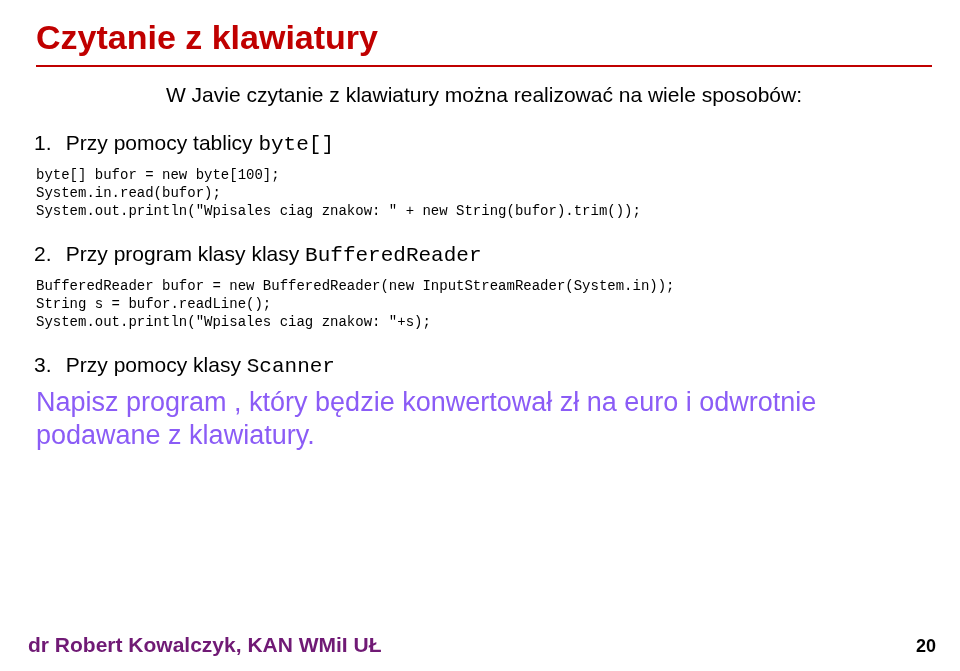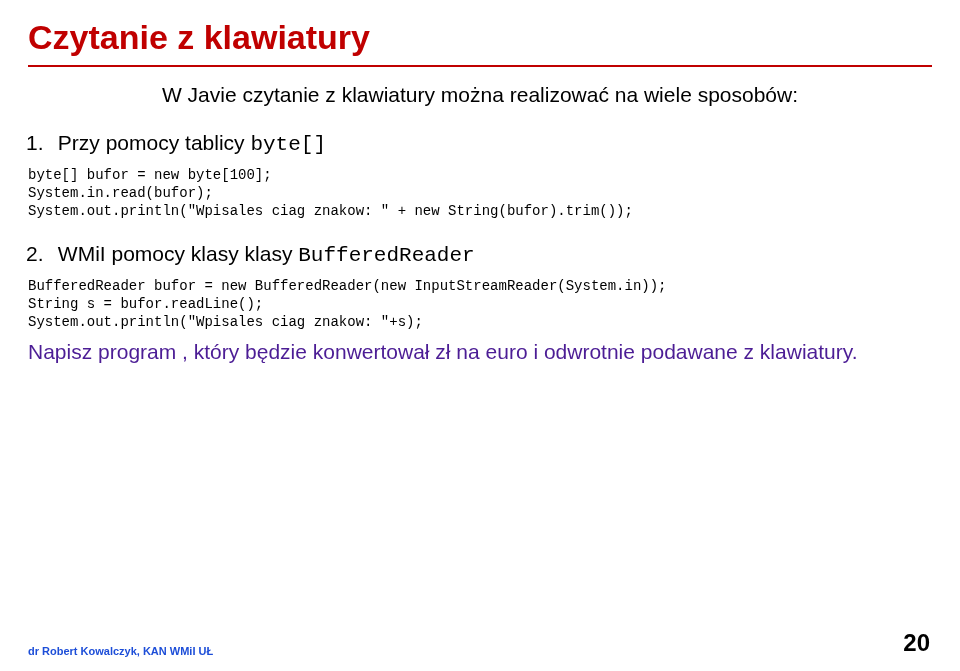--- a/index.html
+++ b/index.html
@@ -5,21 +5,21 @@
   * { margin: 0; padding: 0; box-sizing: border-box; }
   body {
     width: 960px;
     height: 671px;
     background: #ffffff;
     font-family: Arial, Helvetica, sans-serif;
     position: relative;
     overflow: hidden;
   }
   .slide {
-    padding: 18px 28px 0 28px;
+    padding: 18px 28px 0 36px;
   }
   .title-wrap {
     border-bottom: 2px solid #c00000;
     padding-bottom: 8px;
     margin-bottom: 14px;
   }
   .title {
     color: #c00000;
     font-size: 34px;
     font-weight: bold;
@@ -50,39 +50,39 @@
     white-space: pre;
     line-height: 1.3;
     margin: 6px 0 8px 0;
   }
   .exercise-title {
     color: #c00000;
     font-size: 21px;
     margin-top: 2px;
   }
   .exercise-body {
-    color: #4c1d95;
-    font-size: 21px;
+    color: #8b5cf6;
+    font-size: 27px;
     line-height: 1.25;
   }
   .footer {
     position: absolute;
     left: 28px;
     bottom: 14px;
-    color: #1d4ed8;
+    color: #701a75;
     font-weight: bold;
-    font-size: 11px;
+    font-size: 21px;
   }
   .pagenum {
     position: absolute;
-    right: 30px;
+    right: 24px;
     bottom: 14px;
     color: #000;
     font-weight: bold;
-    font-size: 24px;
+    font-size: 18px;
   }
 </style>
 </head>
 <body>
 
 <div class="slide">
 
   <div class="title-wrap">
     <div class="title">Czytanie z klawiatury</div>
   </div>
@@ -93,27 +93,31 @@
     <span class="num">1.</span>
     <span>Przy pomocy tablicy </span><span class="mono">byte[]</span>
   </div>
 
   <div class="code">byte[] bufor = new byte[100];
 System.in.read(bufor);
 System.out.println("Wpisales ciag znakow: " + new String(bufor).trim());</div>
 
   <div class="list-item">
     <span class="num">2.</span>
-    <span>WMiI pomocy klasy klasy </span><span class="mono">BufferedReader</span>
+    <span>Przy program klasy klasy </span><span class="mono">BufferedReader</span>
   </div>
 
   <div class="code">BufferedReader bufor = new BufferedReader(new InputStreamReader(System.in));
 String s = bufor.readLine();
 System.out.println("Wpisales ciag znakow: "+s);</div>
 
+  <div class="list-item">
+    <span class="num">3.</span>
+    <span>Przy pomocy klasy </span><span class="mono">Scanner</span>
+  </div>
 
 
   <div class="exercise-body">Napisz program , który będzie konwertował zł na euro i odwrotnie podawane z klawiatury.</div>
 
 </div>
 
 <div class="footer">dr Robert Kowalczyk, KAN WMiI UŁ</div>
 <div class="pagenum">20</div>
 
 </body></html>

